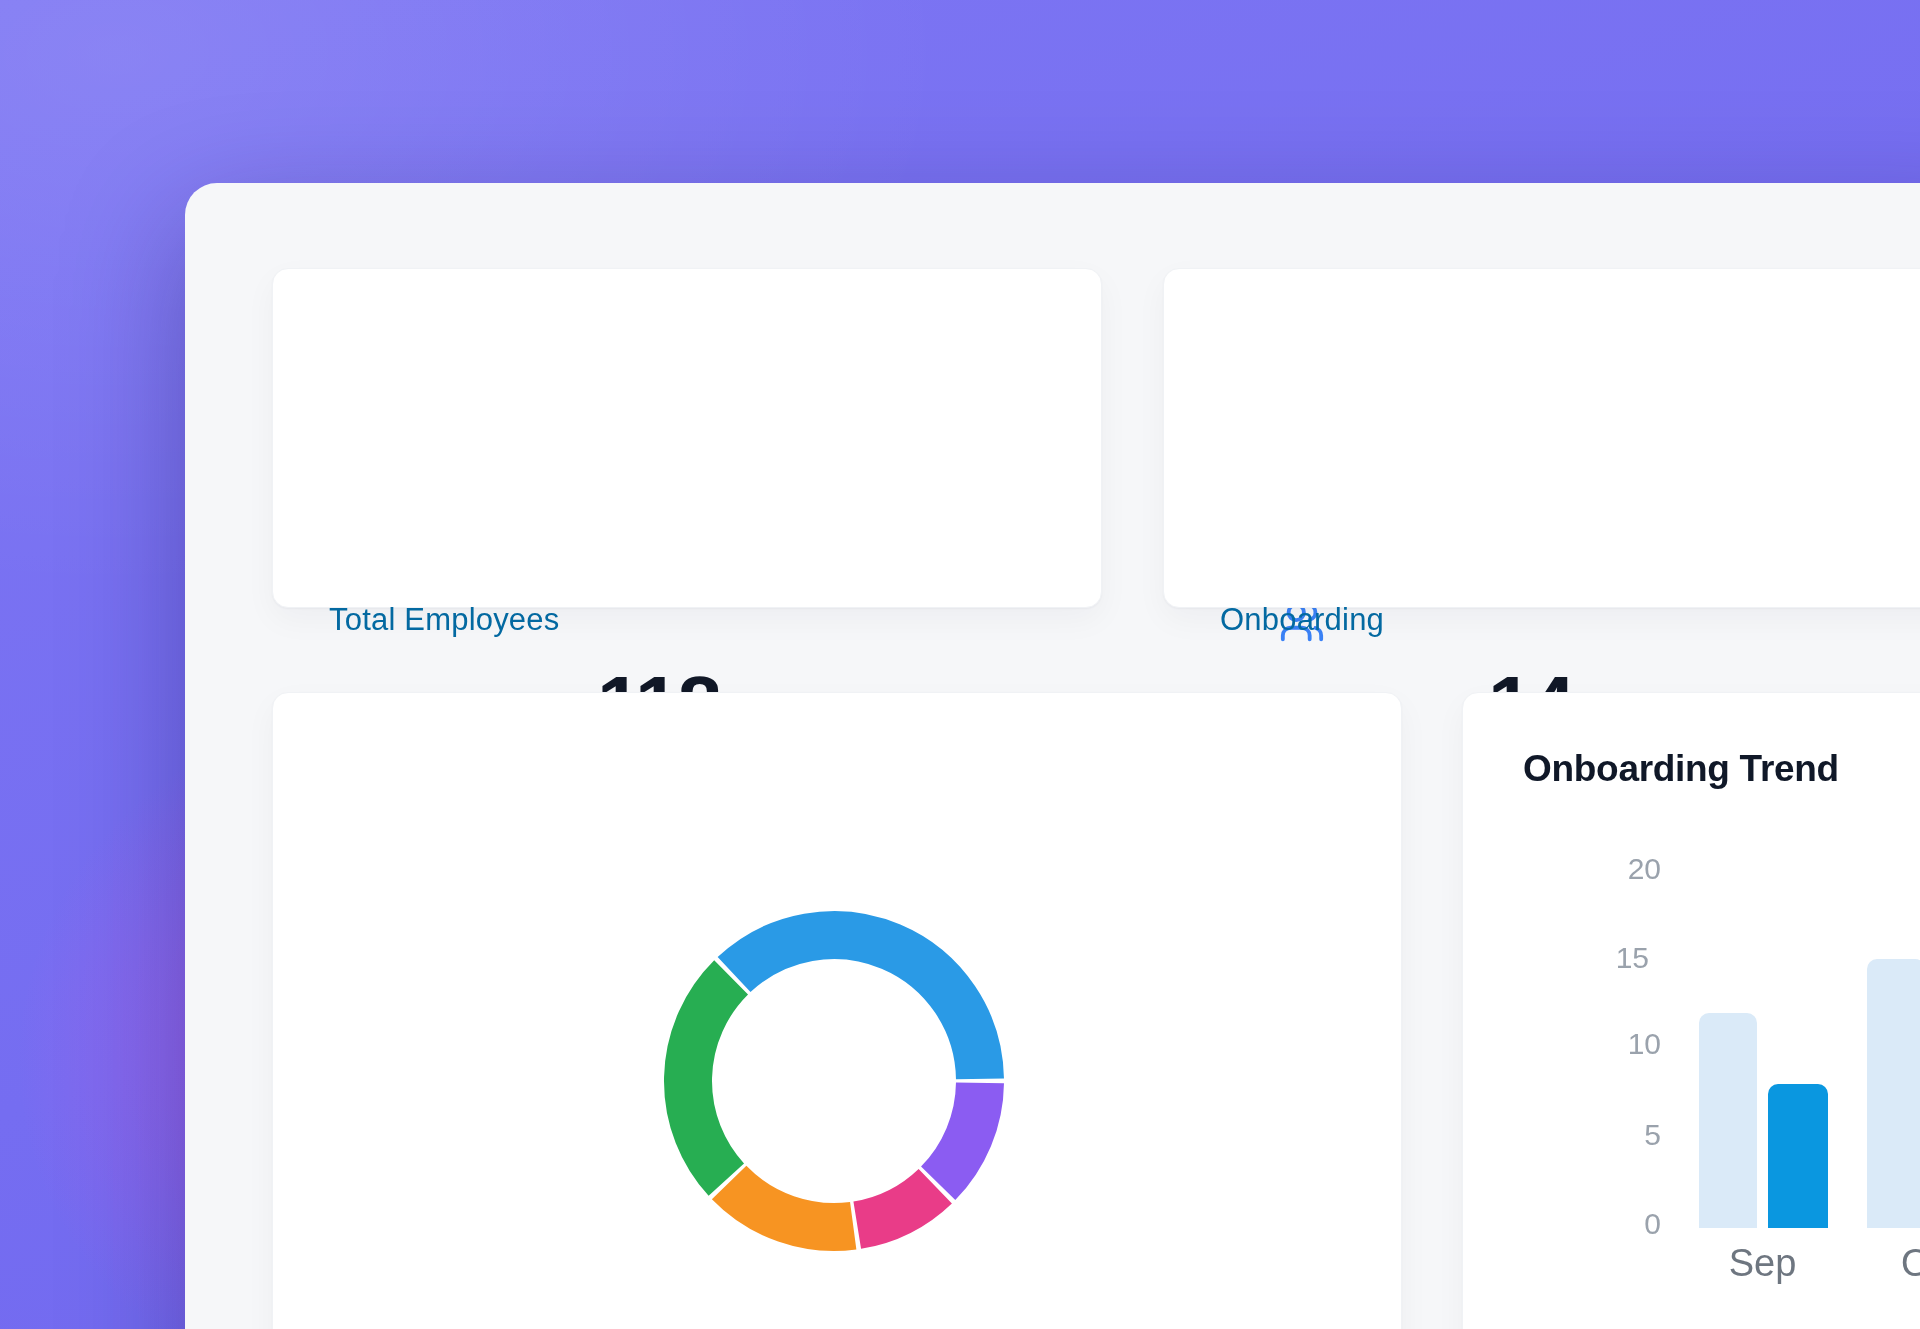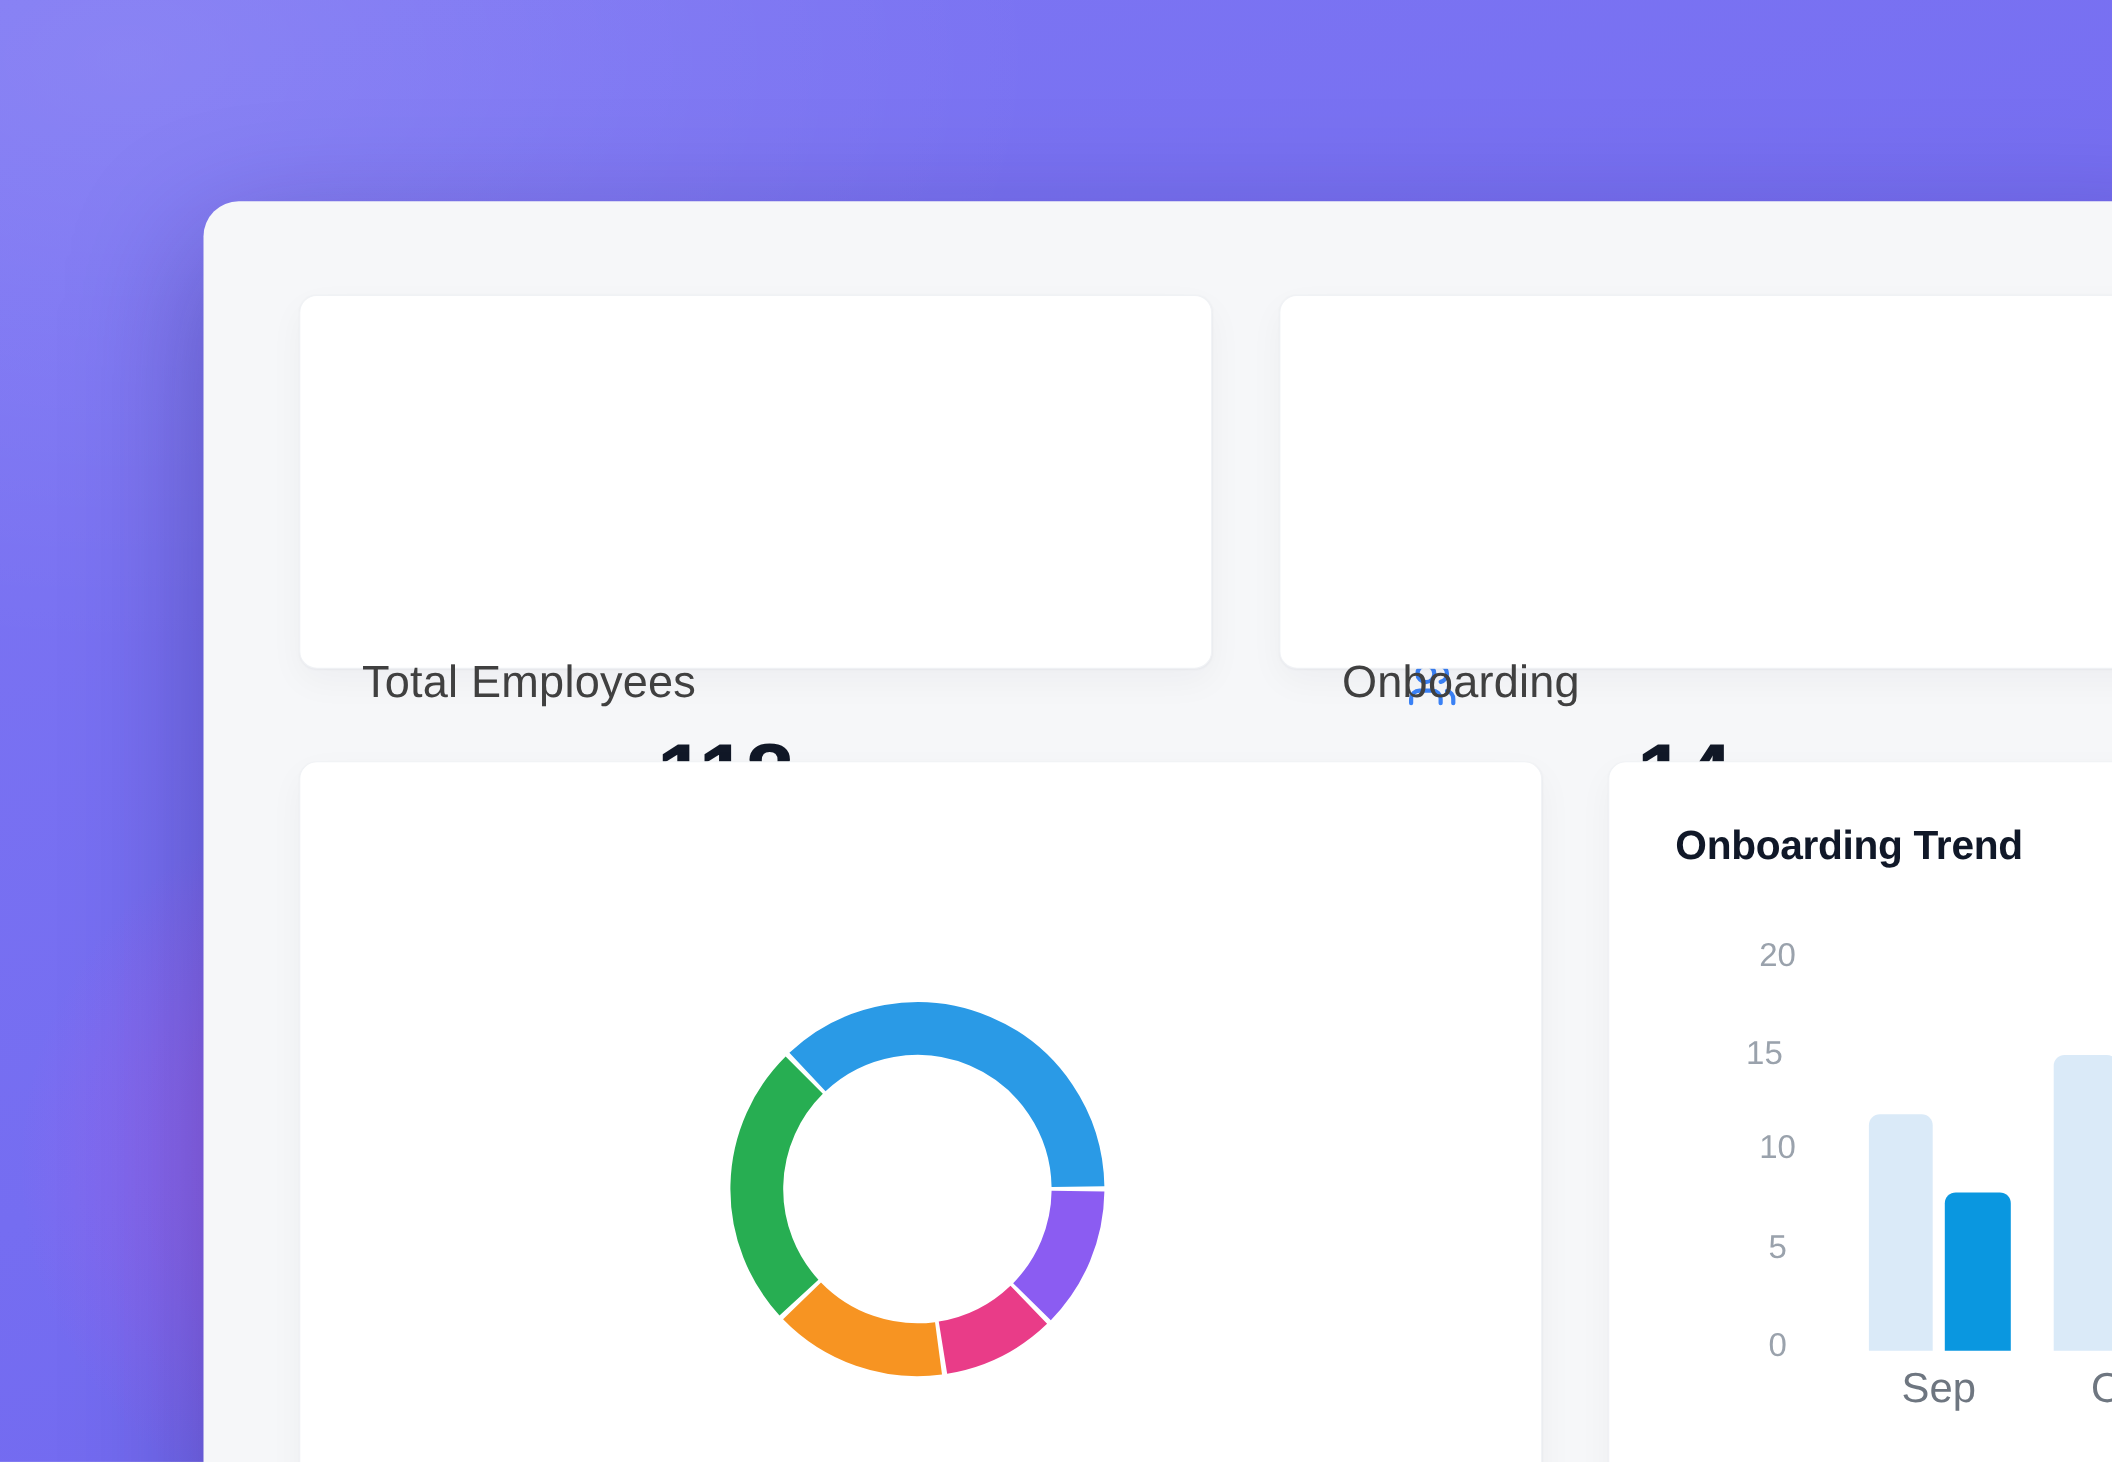--- a/index.html
+++ b/index.html
@@ -23,22 +23,22 @@
     box-shadow:0 1px 2px rgba(16,24,40,.04), 0 12px 32px rgba(16,24,40,.04);
   }
   .stat-card { width:830px; height:340px; top:85px; }
   .stat-card.c1 { left:87px; }
   .stat-card.c2 { left:978px; }
   .chart-card { top:509px; height:880px; }
   .role-card  { left:87px;  width:1130px; }
   .trend-card { left:1277px; width:840px; }
 
   .stat-label {
-    position:absolute; left:56px; top:332px; font-size:41px; line-height:38px;
-    color:#404040; letter-spacing:.2px;
+    position:absolute; left:56px; top:332px; font-size:31px; line-height:38px;
+    color:#0369a1; letter-spacing:.2px;
   }
   .stat-icon { position:absolute; top:330px; width:46px; height:46px; }
   .stat-icon svg { width:46px; height:46px; display:block; }
   .c1 .stat-icon { left:1006px; }
   .stat-value {
     position:absolute; left:324px; top:398px; font-size:80px; font-weight:700;
     color:#111827; letter-spacing:-2px; line-height:76px;
   }
   .stat-delta {
     position:absolute; left:328px; top:510px; height:34px;
@@ -49,21 +49,21 @@
   .chart-title {
     position:absolute; left:56px; top:54px; font-size:37px; font-weight:700;
     color:#101828; letter-spacing:-.3px; line-height:44px;
   }
   .trend-card .chart-title { left:60px; }
 
   .donut-svg { position:absolute; left:0; top:0; }
 
   .bar-plot { position:absolute; left:0; top:0; width:840px; height:880px; }
   .bar-plot .tick {
-    position:absolute; width:90px; text-align:center; font-size:30px; line-height:32px;
+    position:absolute; width:90px; text-align:right; font-size:30px; line-height:32px;
     color:#9aa2ac;
   }
   .bar-plot .bar { position:absolute; border-radius:10px 10px 0 0; }
   .bar-plot .cat {
     position:absolute; font-size:38px; line-height:34px; color:#6e7680;
     transform:translateX(-50%); white-space:nowrap;
   }
 
   
 </style>

